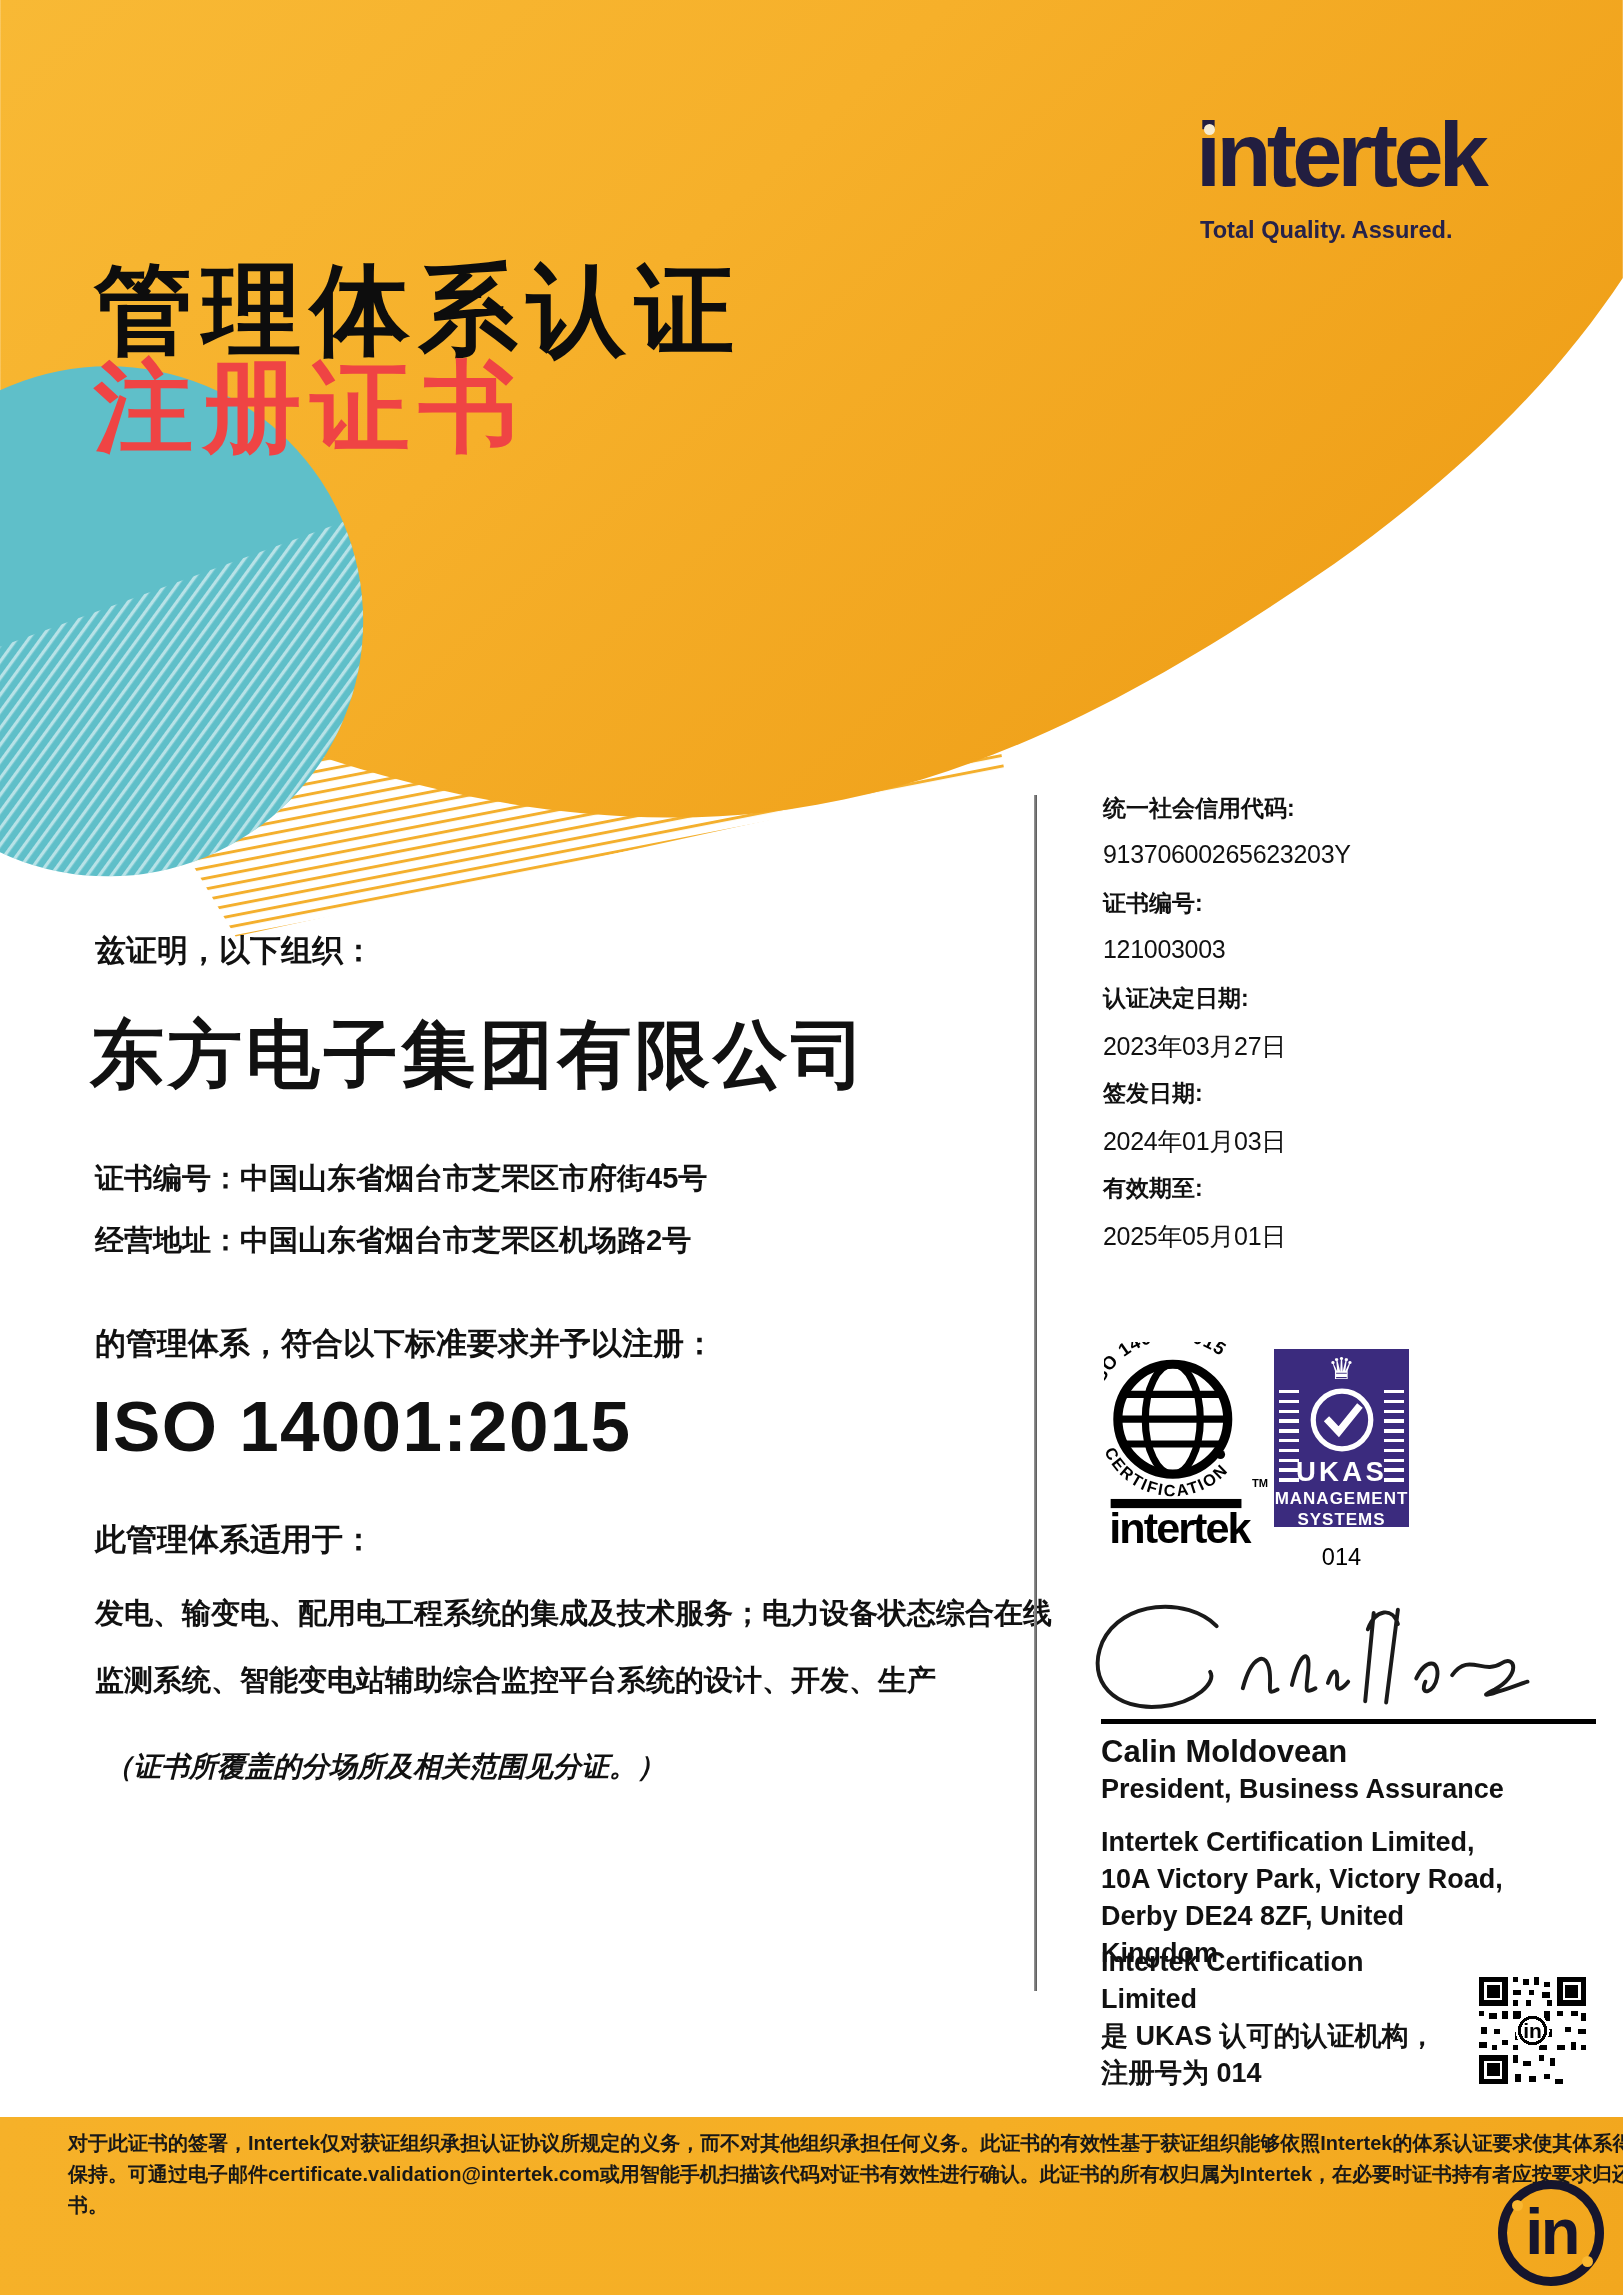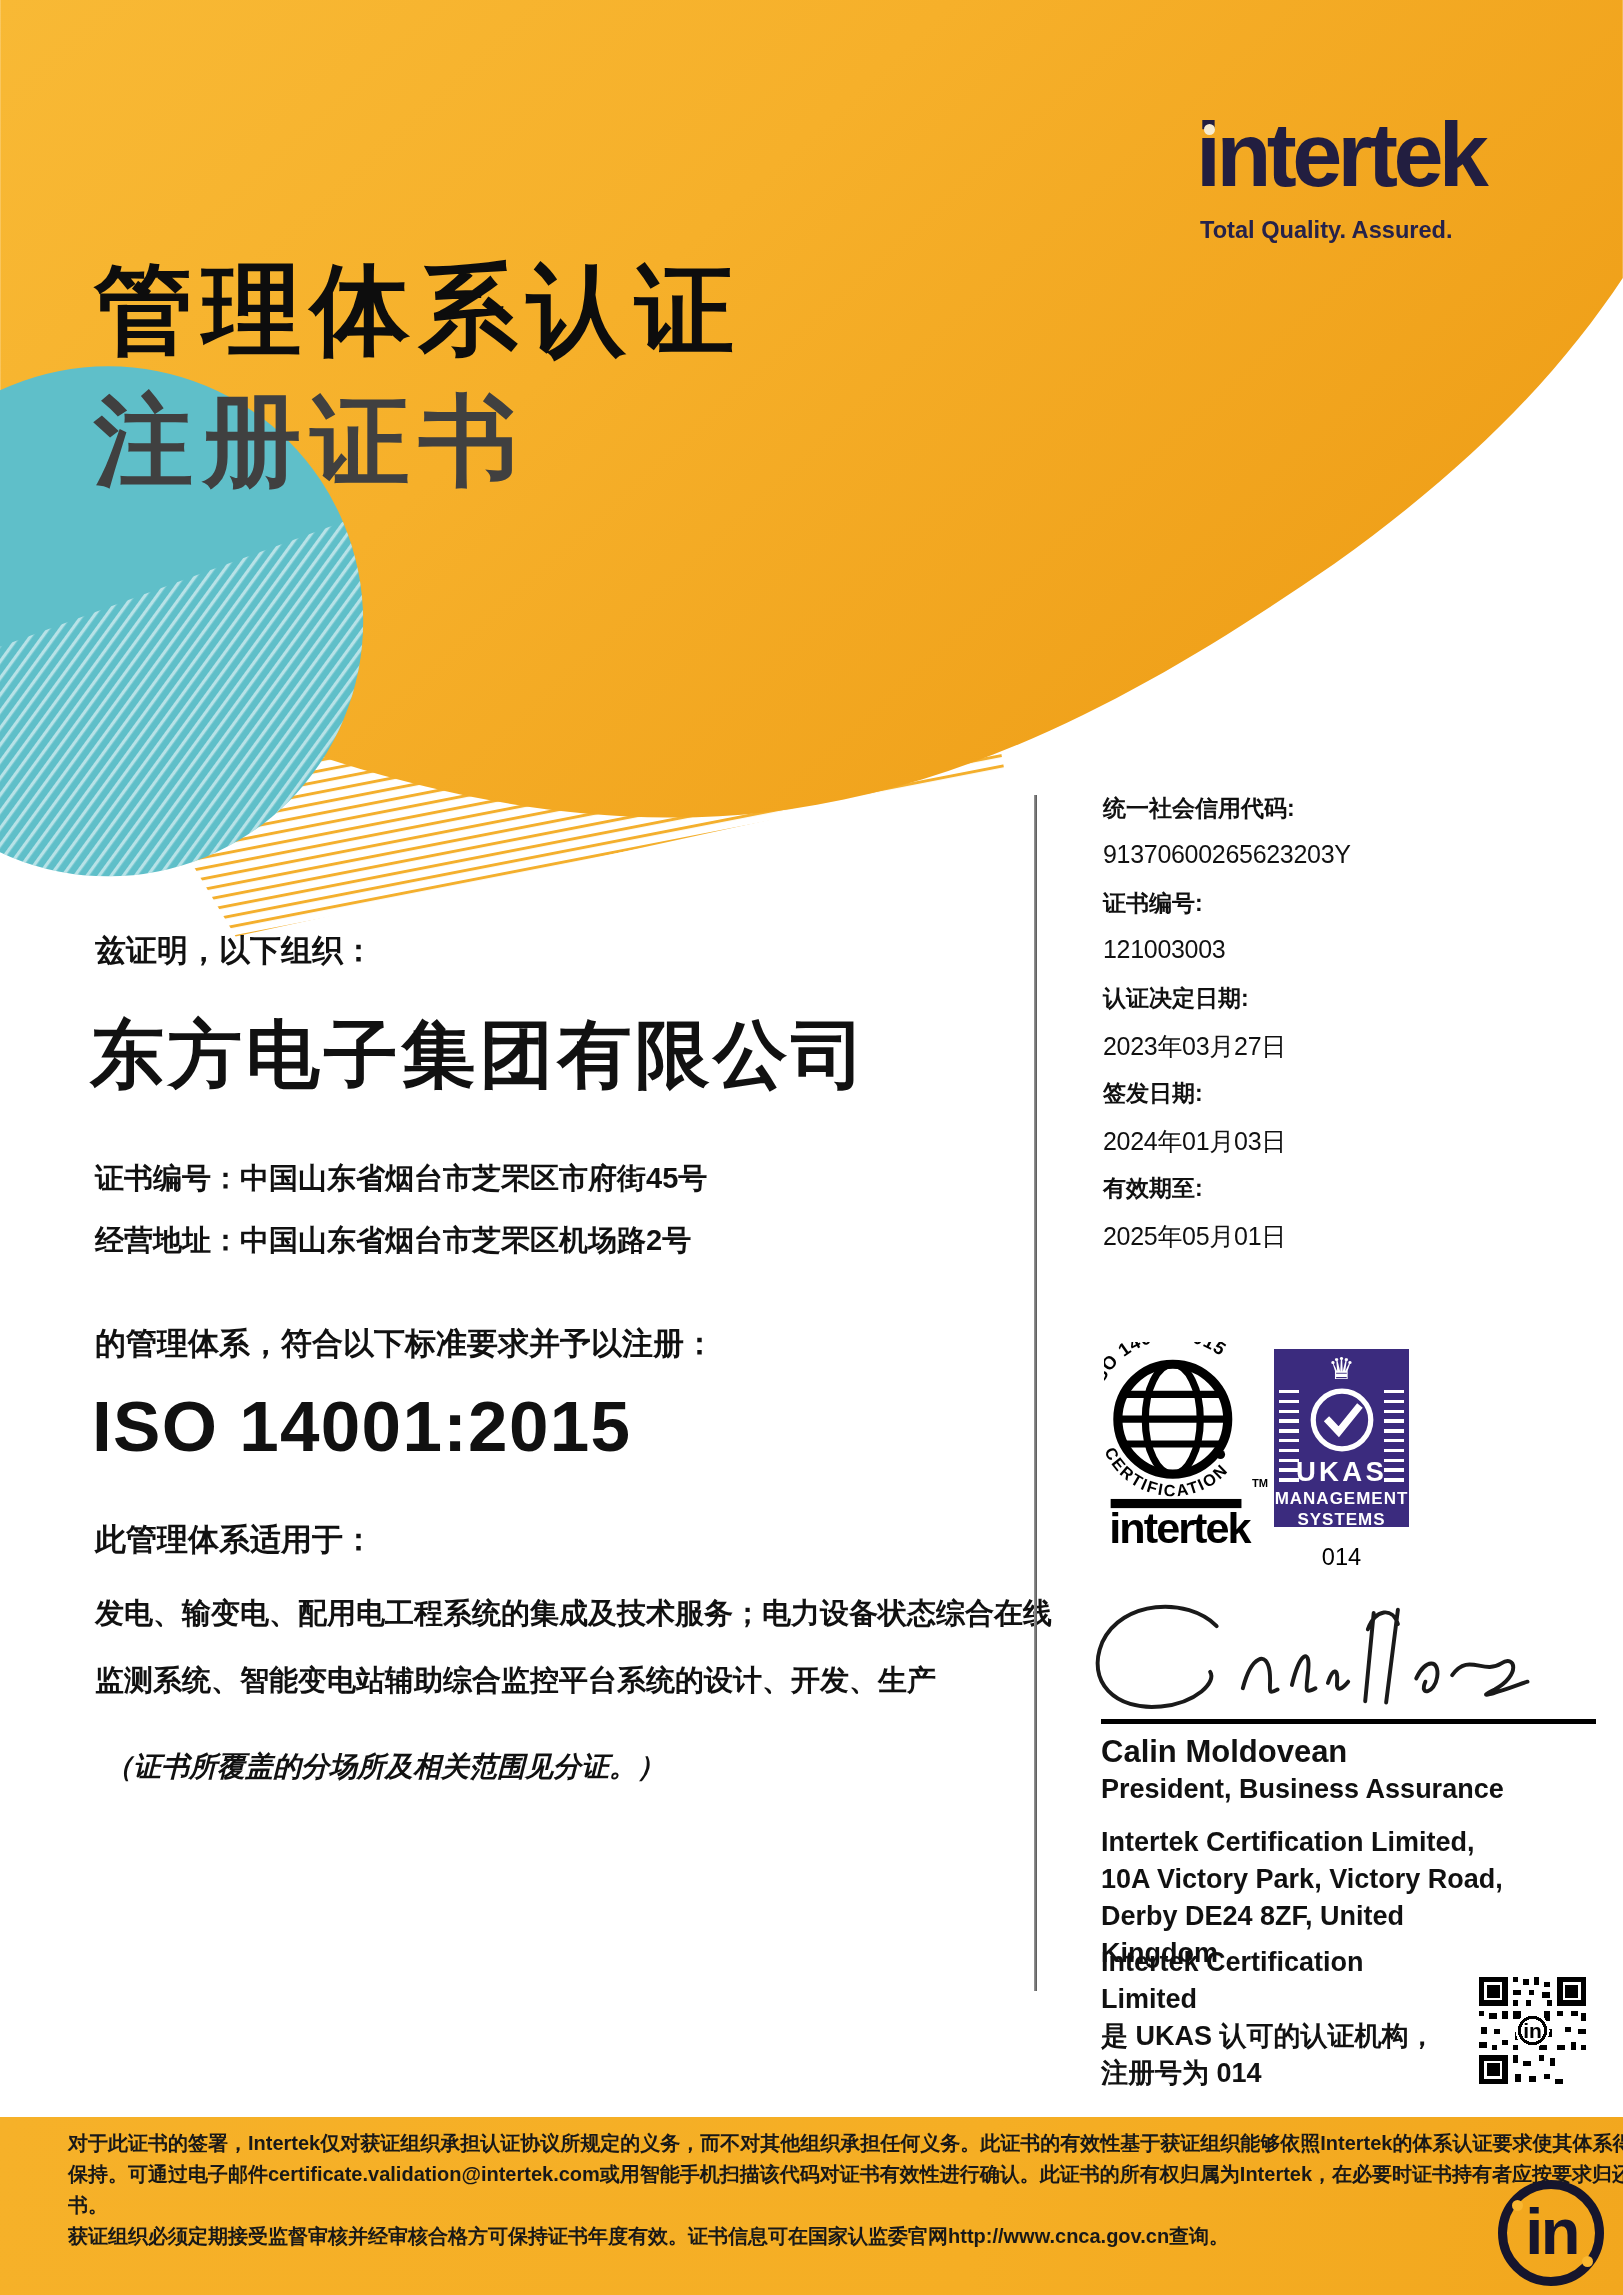--- a/index.html
+++ b/index.html
@@ -6,21 +6,21 @@
   .page{
     position:relative;width:1623px;height:2295px;margin:0 auto;
     background:#ffffff;overflow:hidden;
     font-family:"Liberation Sans",sans-serif;color:#111;
   }
   
   .hero-svg{position:absolute;left:0;top:0;}
   .page-title{position:absolute;left:94px;font-weight:900;font-size:99px;
     letter-spacing:9.2px;line-height:1;white-space:nowrap;}
   .title-black{top:260px;color:#0d0d0d;}
-  .title-white{top:391px;color:#404040;}
+  .title-white{top:357px;color:#ef4444;}
   
   .brand-wordmark{position:absolute;left:1196px;top:110px;font-size:90px;
     font-weight:800;letter-spacing:-4.6px;color:#221e40;line-height:1;}
   .brand-idot{position:absolute;left:1204px;top:124px;width:11px;height:11px;
     border-radius:50%;background:#f6ecd2;}
   .brand-tagline{position:absolute;left:1200px;top:217px;font-size:23.6px;
     font-weight:700;color:#26224a;letter-spacing:0px;}
   
   .certify-intro{position:absolute;left:95px;top:930px;font-size:31px;font-weight:800;}
   .company-name{position:absolute;left:90px;top:1006px;font-size:74px;
@@ -286,21 +286,20 @@
       <circle cx="21.5" cy="21.5" r="5" fill="none" stroke="#000" stroke-width="1.2"></circle>
       <text x="21.5" y="24.4" font-size="8" font-weight="800" text-anchor="middle" fill="#000" font-family="Liberation Sans, sans-serif">in</text>
     </g>
   </svg>
 
   <div class="footer">
     <div class="footer-lines">
       <div>对于此证书的签署，Intertek仅对获证组织承担认证协议所规定的义务，而不对其他组织承担任何义务。此证书的有效性基于获证组织能够依照Intertek的体系认证要求使其体系得到</div>
       <div>保持。可通过电子邮件certificate.validation@intertek.com或用智能手机扫描该代码对证书有效性进行确认。此证书的所有权归属为Intertek，在必要时证书持有者应按要求归还证</div>
       <div>书。</div>
-      <div>获证组织必须定期接受监督审核并经审核合格方可保持证书年度有效。证书信息可在国家认监委官网http://www.cnca.gov.cn查询。</div>
     </div>
   </div>
   <div class="footer-logo">
     <div class="in-ring"></div>
     <div class="in-text">in</div>
     <div class="in-dot d1"></div>
     <div class="in-dot d2"></div>
   </div>
 
 </div>

